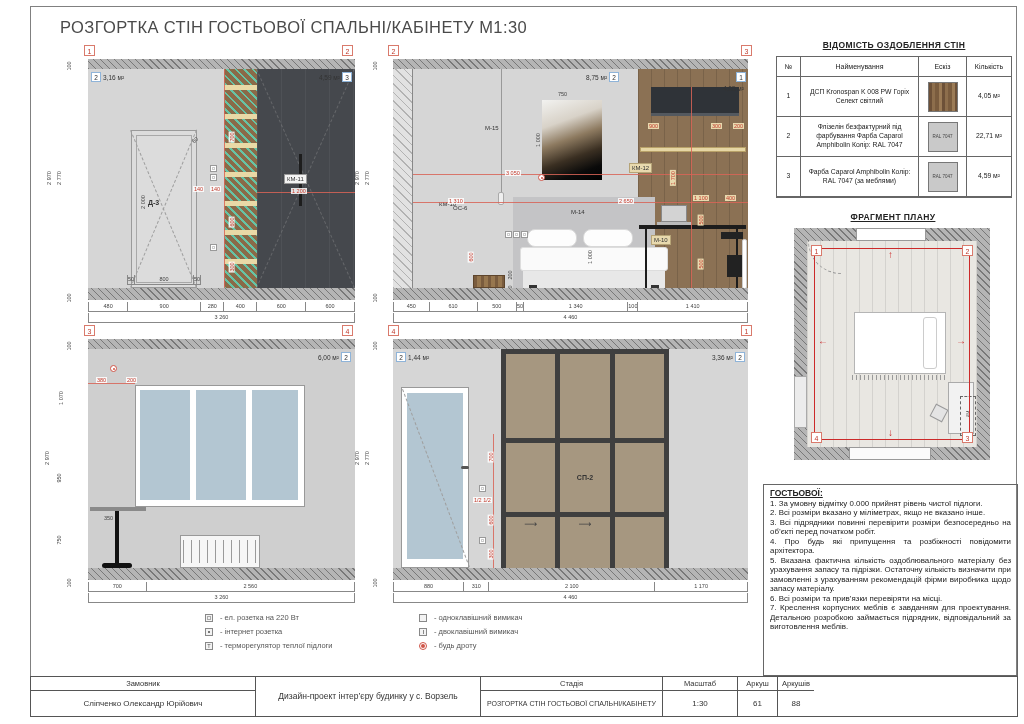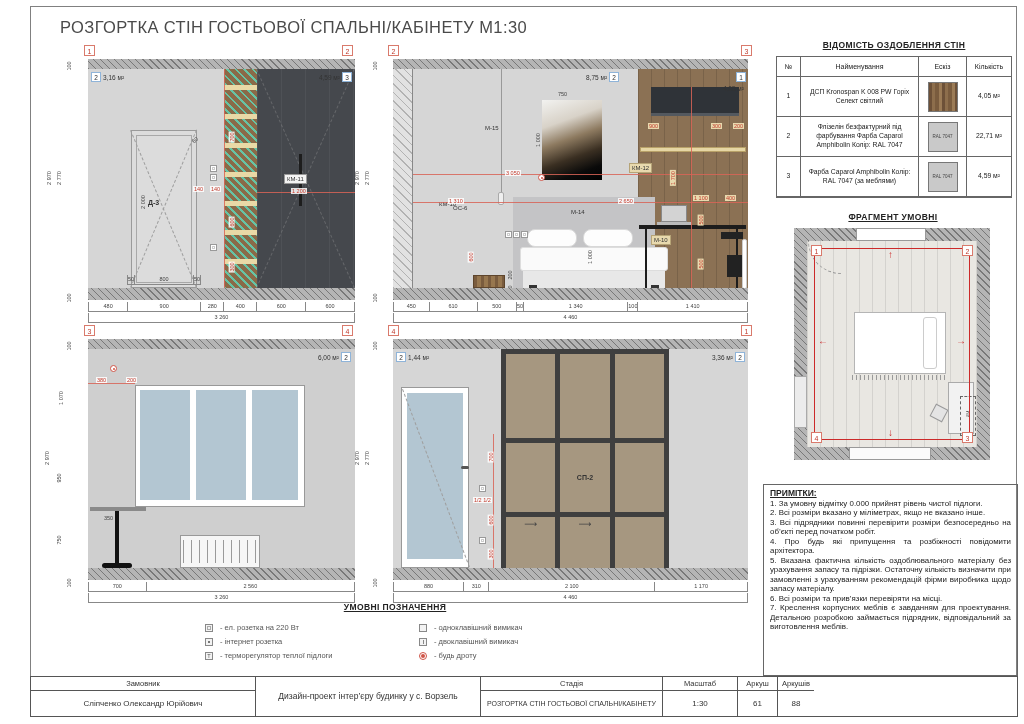--- a/index.html
+++ b/index.html
@@ -368,21 +368,21 @@
         <div class="ft-c ft-body ">
           <div class="swatch ral">
             <span>RAL 7047</span>
           </div>
         </div>
         <div class="ft-c ft-body ">4,59 м²</div>
       </div>
   </div>
 
   <div id="plan-panel">
-    <div class="panel-title">ФРАГМЕНТ УМОВНІ</div>
+    <div class="panel-title">ФРАГМЕНТ ПЛАНУ</div>
     <div id="plan-box">
       <div class="abs hatch" style="inset:0;"></div>
       <div class="plan-floor"></div>
       <div class="abs" style="left:62px;top:0;width:70px;height:13px;background:#fff;border:1px solid #999;box-sizing:border-box;"></div>
       <div class="abs" style="left:55px;bottom:0;width:82px;height:13px;background:#fafafa;border:1px solid #999;box-sizing:border-box;"></div>
       <div class="abs" style="left:0;top:148px;width:13px;height:52px;background:#ececec;border:1px solid #aaa;box-sizing:border-box;"></div>
       <div class="abs" style="left:14px;top:13px;width:32px;height:32px;border-left:1px dashed #999;border-bottom:1px dashed #999;border-radius:0 0 0 100%;"></div>
       <div class="abs" style="left:60px;top:84px;width:92px;height:62px;background:#fff;border:1px solid #b5b5b5;box-sizing:border-box;">
         <div style="position:absolute;right:8px;top:4px;bottom:4px;width:12px;border:1px solid #ccc;border-radius:3px;"></div>
       </div>
@@ -398,34 +398,33 @@
       <div class="marker" style="right:17px;bottom:17px;left:auto;top:auto;">3</div>
       <div class="marker" style="left:17px;bottom:17px;top:auto;">4</div>
       <div class="plan-arrow" style="left:94px;top:22px;">↑</div>
       <div class="plan-arrow" style="left:24px;top:108px;">←</div>
       <div class="plan-arrow" style="right:24px;top:108px;">→</div>
       <div class="plan-arrow" style="left:94px;bottom:22px;">↓</div>
     </div>
   </div>
 
   <div id="notes-box">
-    <div class="note-title">ПРИМІТКИ:</div>
+    <div class="note-title">ГОСТЬОВОЇ:</div>
     <div id="notes-list">
         <div class="note-line">1.  За умовну відмітку 0.000 прийнят рівень чистої підлоги.</div>
         <div class="note-line">2. Всі розміри вказано у міліметрах, якщо не вказано інше.</div>
         <div class="note-line">3.  Всі підрядники повинні перевірити розміри безпосередньо на об’єкті перед початком робіт.</div>
         <div class="note-line">4. Про будь які припущення та розбіжності повідомити архітектора.</div>
         <div class="note-line">5. Вказана фактична кількість оздоблювального матеріалу без урахування запасу та підрізки. Остаточну кількість визначити при замовленні з урахуванням рекомендацій фірми виробника щодо запасу матеріалу.</div>
         <div class="note-line">6. Всі розміри та прив’язки перевіряти на місці.</div>
         <div class="note-line">7. Креслення корпусних меблів є завданням для проектування. Детальною розробкою займається підрядник, відповідальний за виготовлення меблів.</div>
       </div>
   </div>
 
   <div id="legend">
-    <div class="panel-title">УМОВНІ ПОЗНАЧЕННЯ</div>
     <div class="lg-cols">
       <div class="lg-col" id="legend-left">
           <div class="lg-item">
             <span class="lg-ic socket-220"></span>
             <span>- ел. розетка на 220 Вт</span>
           </div>
           <div class="lg-item">
             <span class="lg-ic ethernet"></span>
             <span>- інтернет розетка</span>
           </div>

